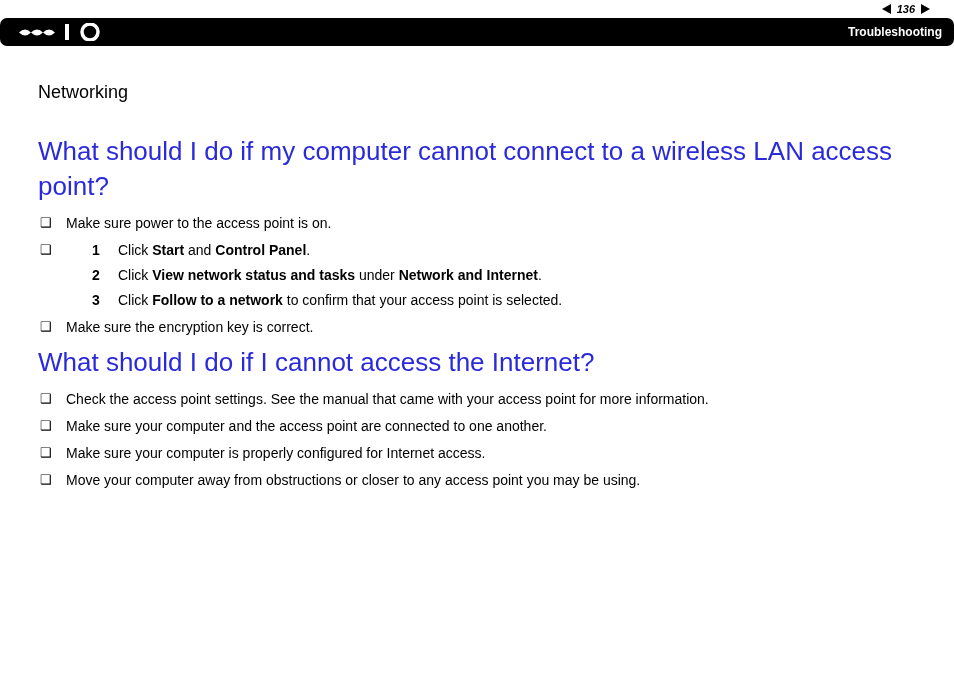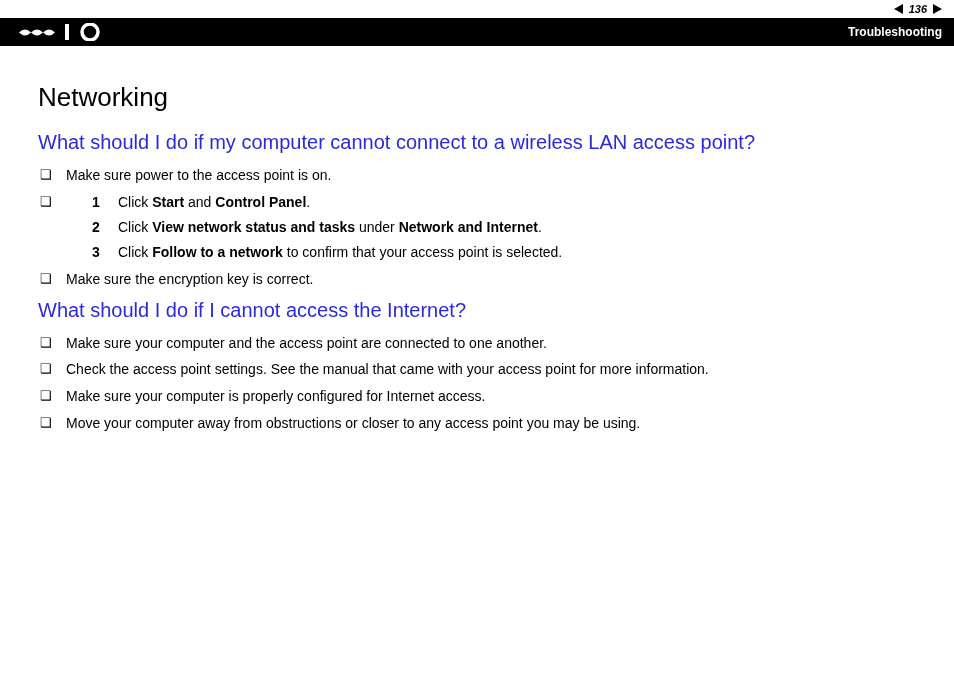--- a/index.html
+++ b/index.html
@@ -12,21 +12,21 @@
     position: relative;
   }
   .top-nav {
     position: absolute;
     top: 0; right: 0;
     height: 18px;
     width: 100%;
     display: flex;
     justify-content: flex-end;
     align-items: center;
-    padding-right: 12px;
+    padding-right: 24px;
     font-size: 11px;
     font-style: italic;
     font-weight: bold;
     gap: 6px;
     color: #000;
   }
   .arrow-left {
     width: 0; height: 0;
     border-top: 5px solid transparent;
     border-bottom: 5px solid transparent;
@@ -42,46 +42,47 @@
     position: absolute;
     top: 18px; left: 0;
     width: 100%;
     height: 28px;
     background: #000;
     color: #fff;
     display: flex;
     justify-content: space-between;
     align-items: center;
     padding: 0 12px 0 18px;
+    border-radius: 7px;
   }
   .vaio-logo {
     font-size: 0;
   }
   .vaio-logo svg { display:block; }
   .section-label {
     font-size: 12px;
     font-weight: bold;
   }
   .content {
     position: absolute;
     top: 80px;
     left: 38px;
     right: 38px;
     font-size: 14px;
     color: #000;
     line-height: 1.35;
   }
   .page-title {
-    font-size: 26px;
+    font-size: 18px;
     font-weight: normal;
-    margin-bottom: 14px;
+    margin-bottom: 30px;
   }
   .question {
     color: #2a2adb;
-    font-size: 20px;
+    font-size: 26px;
     font-weight: normal;
     margin-bottom: 10px;
     margin-top: 6px;
   }
   ul.bullets {
     list-style: none;
     margin-left: 2px;
     margin-bottom: 8px;
   }
   ul.bullets > li {
@@ -151,18 +152,18 @@
         <li><span class="num">3</span>
           <span>Click </span><span class="b">Follow to a network</span><span> to confirm that your access point is selected.</span>
         </li>
       </ol>
     </li>
     <li><span>Make sure the encryption key is correct.</span></li>
   </ul>
 
   <h2 class="question">What should I do if I cannot access the Internet?</h2>
   <ul class="bullets">
+    <li><span>Check the access point settings. See the manual that came with your access point for more information.</span></li>
     <li><span>Make sure your computer and the access point are connected to one another.</span></li>
-    <li><span>Check the access point settings. See the manual that came with your access point for more information.</span></li>
     <li><span>Make sure your computer is properly configured for Internet access.</span></li>
     <li><span>Move your computer away from obstructions or closer to any access point you may be using.</span></li>
   </ul>
 </div>
 
 </body></html>

